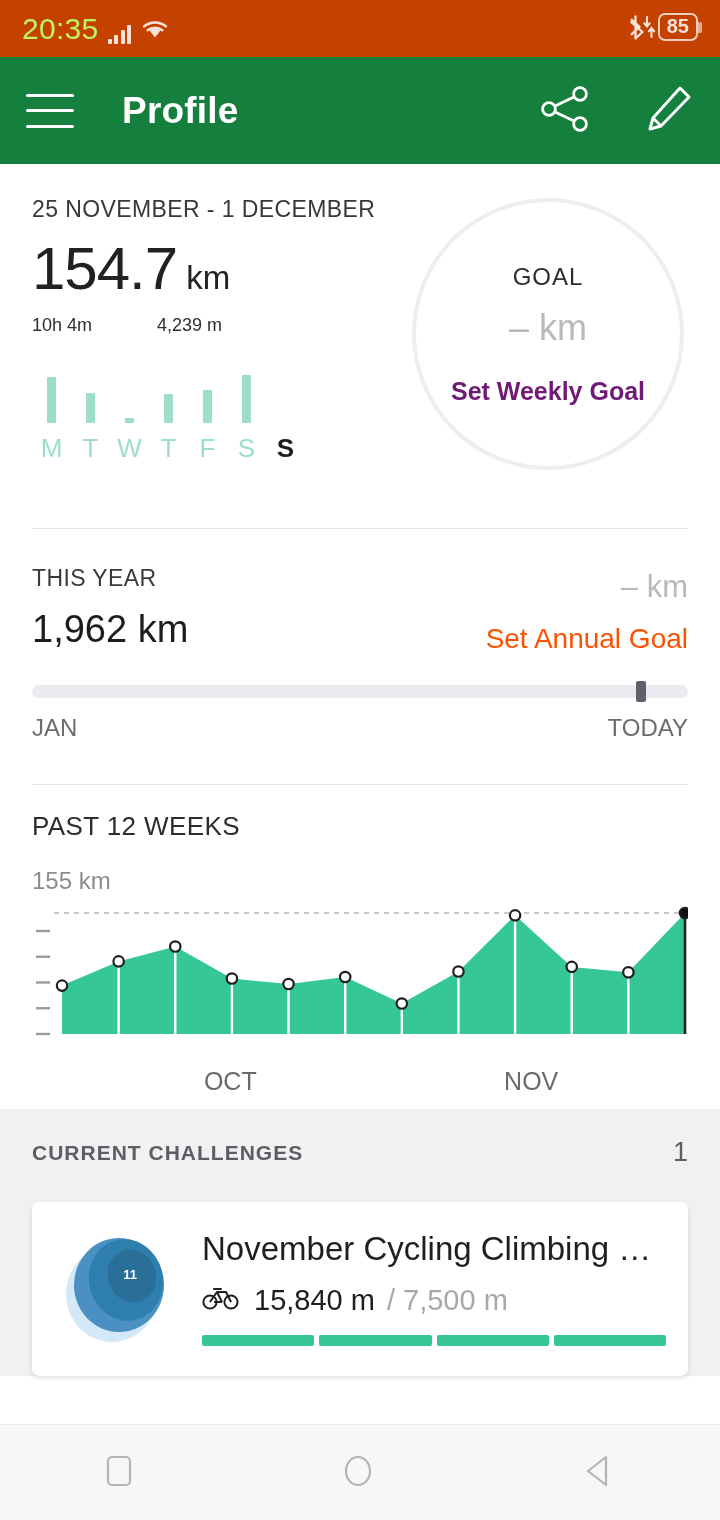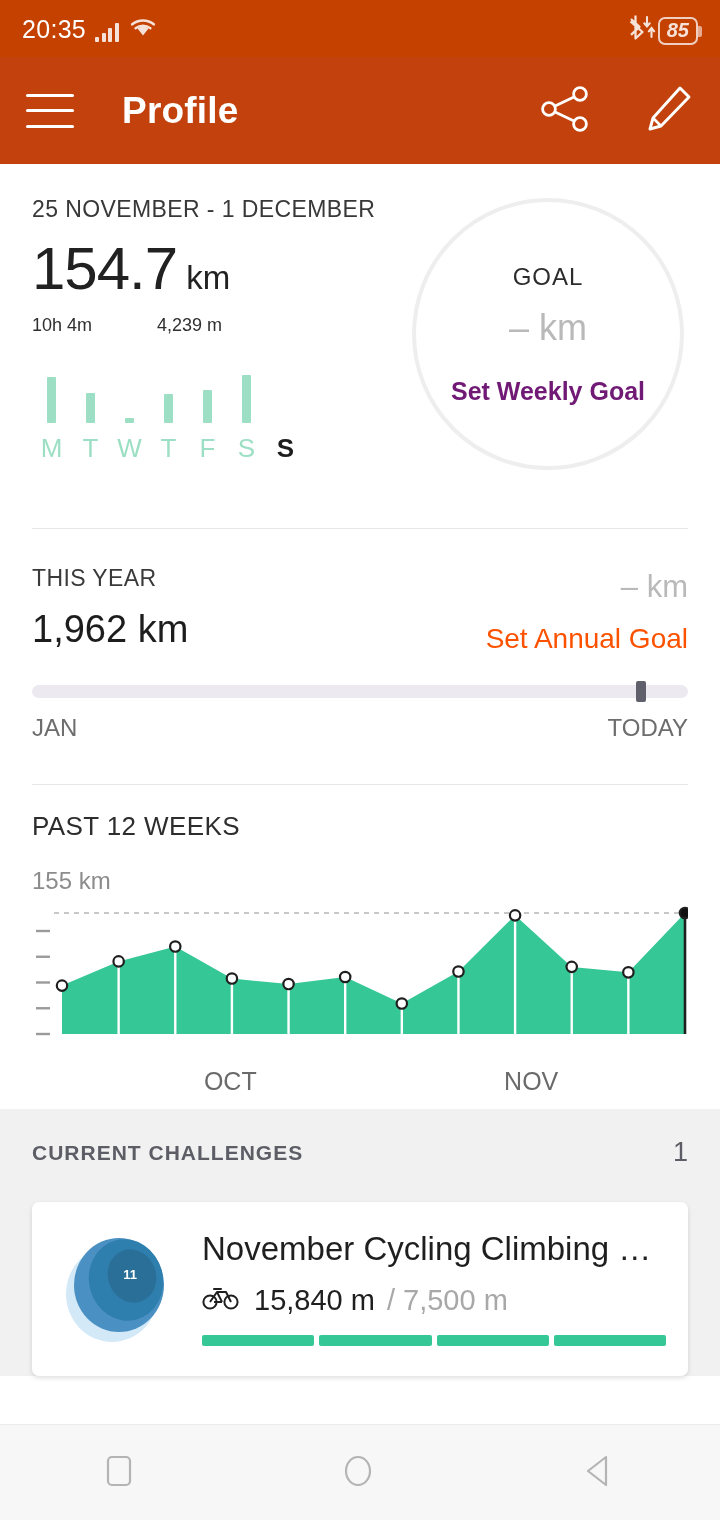--- a/index.html
+++ b/index.html
@@ -11,40 +11,40 @@
     overflow:hidden;
   }
   .phone { width:720px; height:1520px; position:relative; display:flex; flex-direction:column; background:#fff; }
 
   
   .statusbar {
     height:57px; background:#c44100; flex:0 0 57px;
     display:flex; align-items:center; padding:0 22px; color:#f4d9cc;
   }
   .sb-left { display:flex; align-items:flex-end; gap:9px; }
-  .sb-time { font-size:25px; letter-spacing:.3px; color:#ffffff; line-height:1; }
+  .sb-time { font-size:30px; letter-spacing:.3px; color:#bef264; line-height:1; }
   .sb-signal { display:flex; align-items:flex-end; gap:2.5px; height:20px; }
   .sb-signal i { width:4px; background:#f6e2d8; display:block; border-radius:1px; }
   .sb-signal i:nth-child(1){ height:5px; }
   .sb-signal i:nth-child(2){ height:9px; }
   .sb-signal i:nth-child(3){ height:14px; }
   .sb-signal i:nth-child(4){ height:19px; }
-  .sb-right { margin-left:auto; display:flex; align-items:flex-end; gap:2px;font-style:italic; }
+  .sb-right { margin-left:auto; display:flex; align-items:flex-start; gap:2px; }
   .sb-batt {
     border:2.5px solid #f0cfc0; border-radius:7px; padding:1px 7px 2px;
     font-size:20px; font-weight:bold; color:#f6e2d8; line-height:1.05; position:relative;
   }
   .sb-batt:after {
     content:""; position:absolute; right:-6px; top:7px; width:4px; height:11px;
     background:#e7a98e; border-radius:0 2px 2px 0;
   }
 
   
   .appbar {
-    height:107px; flex:0 0 107px; background:#c2410c;
+    height:107px; flex:0 0 107px; background:#15803d;
     display:flex; align-items:center; padding:0 26px; color:#fff;
   }
   .menu-icon { width:48px; height:34px; display:flex; flex-direction:column; justify-content:space-between; cursor:pointer; }
   .menu-icon span { display:block; height:3px; background:#fff; border-radius:2px; }
   .appbar-title { font-size:37px; font-weight:bold; margin-left:48px; letter-spacing:.2px; }
   .appbar-actions { margin-left:auto; display:flex; align-items:center; gap:52px; }
 
   
   .content { flex:1 1 auto; overflow:hidden; background:#fff; display:flex; flex-direction:column; }
 

